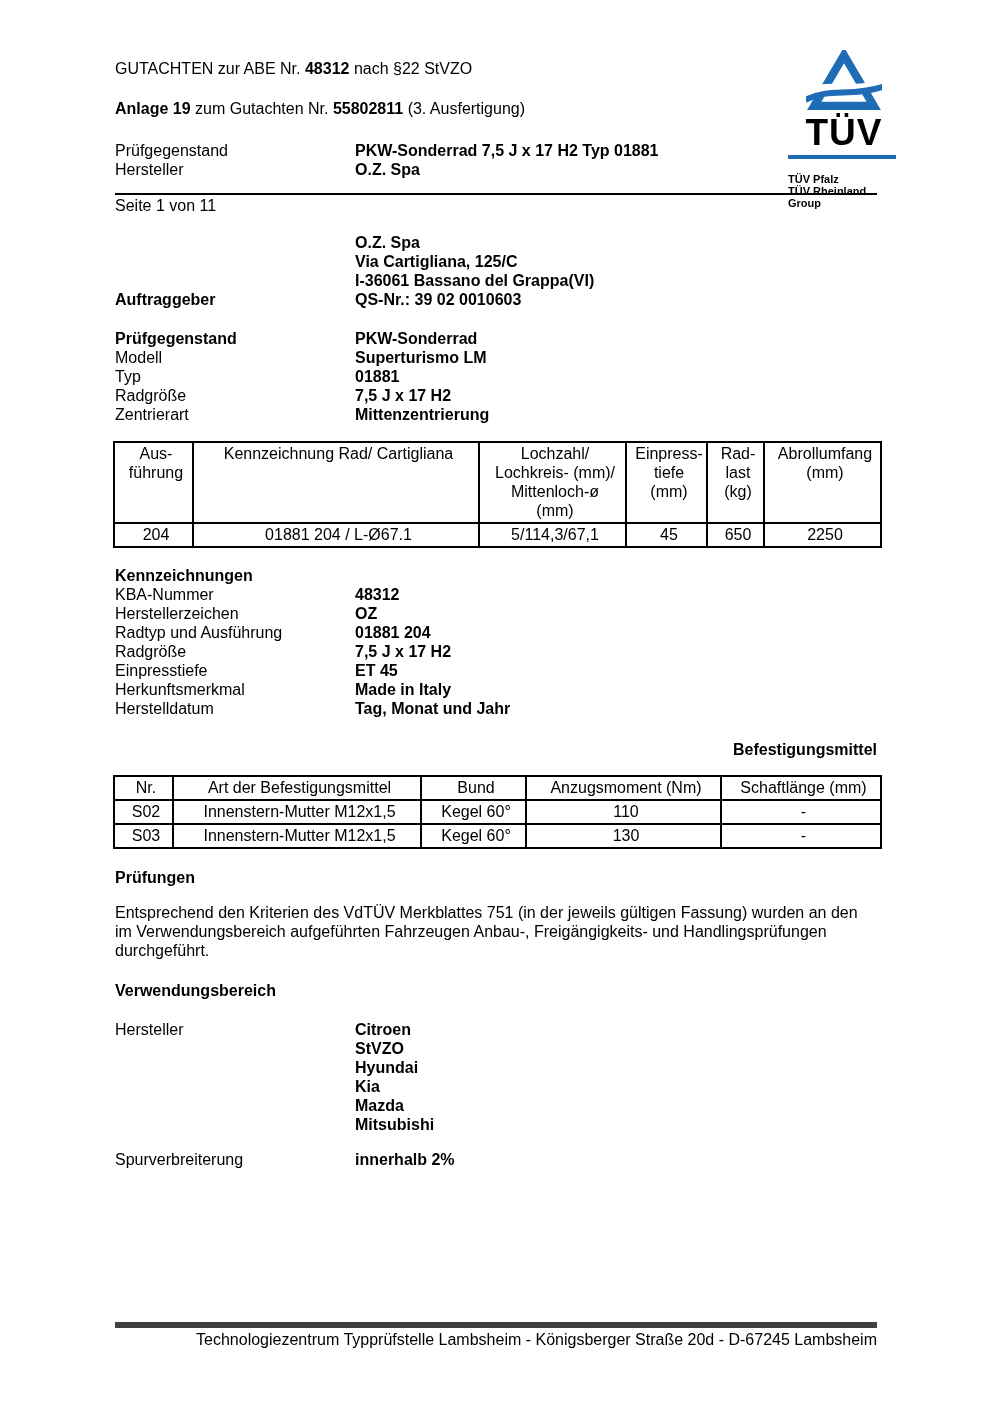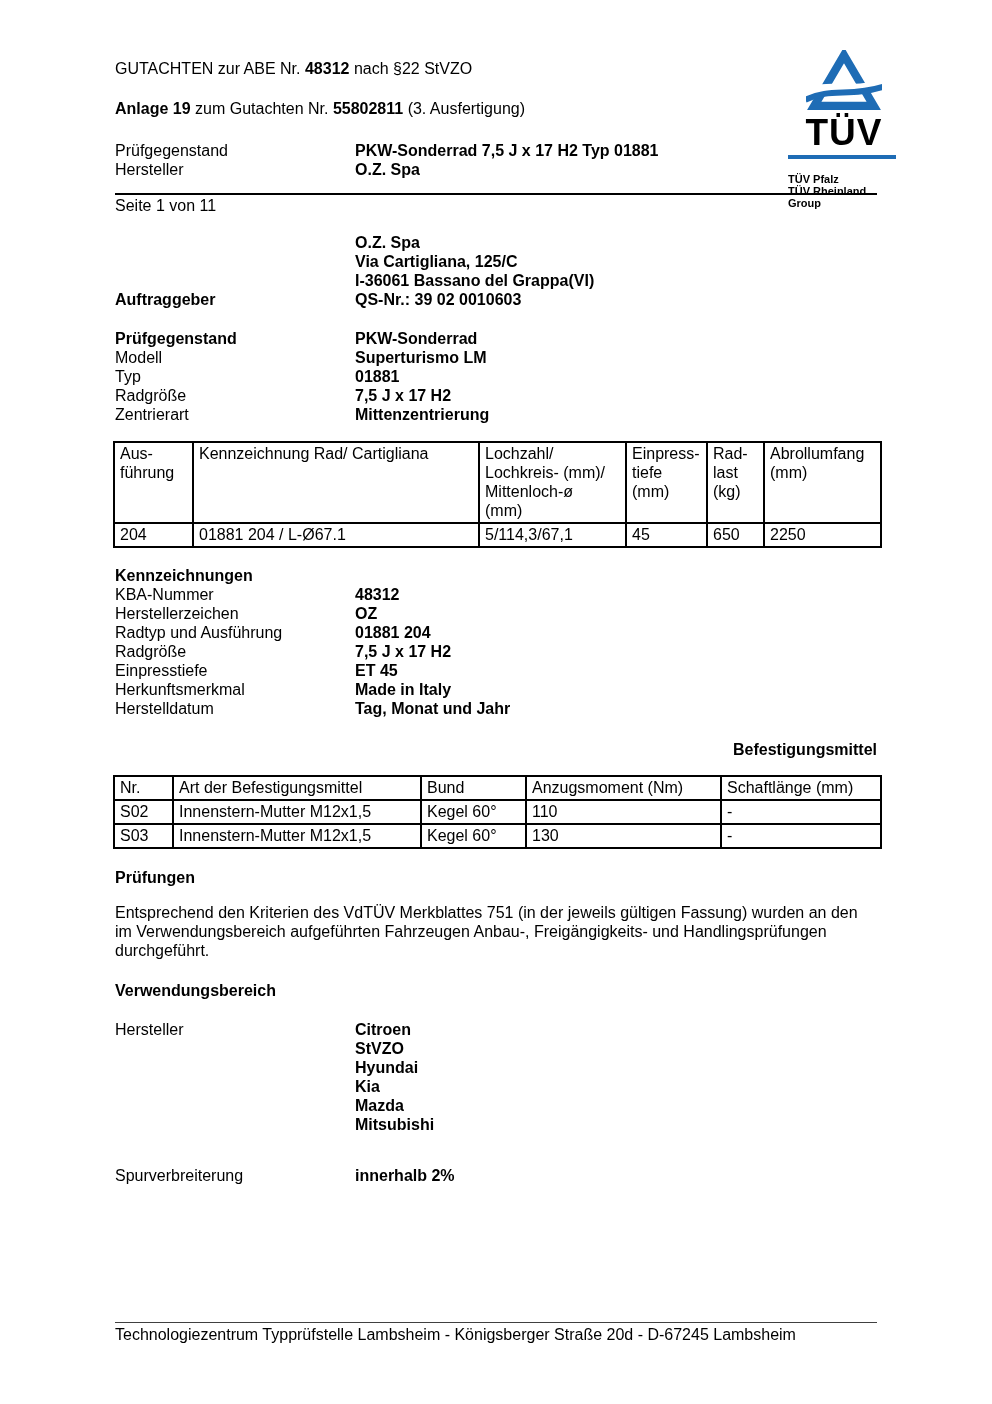--- a/index.html
+++ b/index.html
@@ -26,37 +26,38 @@
   .h2 { margin-top: 21px; }
   .hdr-kv { margin-top: 23px; }
   .kv { display: flex; }
   .kv .label { width: 240px; flex-shrink: 0; }
   .kv .value { flex: 1; font-weight: bold; }
   .rule { margin-top: 14px; border-top: 2px solid #000; }
   .seite { margin-top: 1px; }
   .auftraggeber { margin-top: 18px; align-items: flex-end; }
   .pruefgegenstand { margin-top: 20px; }
   table { border-collapse: collapse; table-layout: fixed; width: 767px; margin-left: -2px; }
-  td { border: 2px solid #000; padding: 1px 0 2px 5px; vertical-align: top; white-space: pre-line; overflow: hidden; }
+  td { border: 2px solid #000; padding: 1px 0 2px 5px; vertical-align: top; white-space: pre-line; overflow: hidden; text-align: center; }
   .t1 { margin-top: 17px; }
   .t2 { margin-top: 16px; }
   .sect-h { margin-top: 18px; font-weight: bold; }
   .befest-h { margin-top: 22px; text-align: right; }
   .pruef-h { margin-top: 19px; }
   .pruef-p { margin-top: 16px; }
   .verw-h { margin-top: 21px; }
   .hersteller { margin-top: 20px; }
-  .spur { margin-top: 32px; }
+  .spur { margin-top: 16px; }
   .footer {
     position: absolute;
     left: 115px;
     top: 1322px;
     width: 762px;
-    border-top: 1px solid #404040;
+    border-top: 6px solid #404040;
     padding-top: 2px;
+    text-align: right;
   }
   
   .logo { position: absolute; left: 788px; top: 50px; width: 112px; }
   .logo-tri { display: block; margin: 0 auto; }
   .logo-word {
     text-align: center;
     font-weight: bold;
     font-size: 37px;
     line-height: 34px;
     letter-spacing: 1px;

